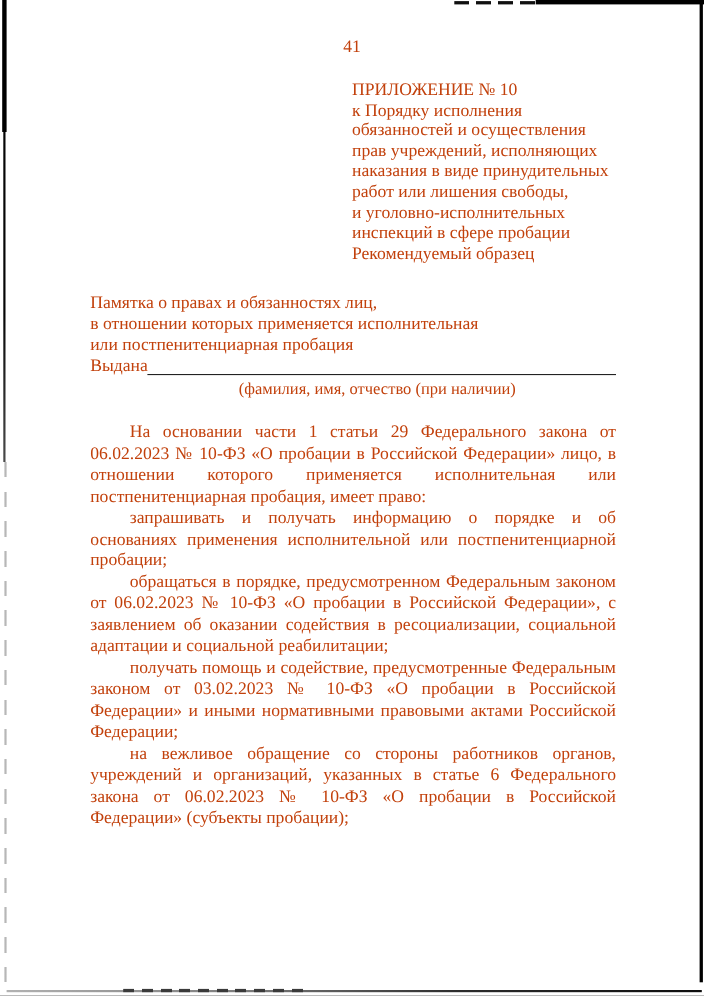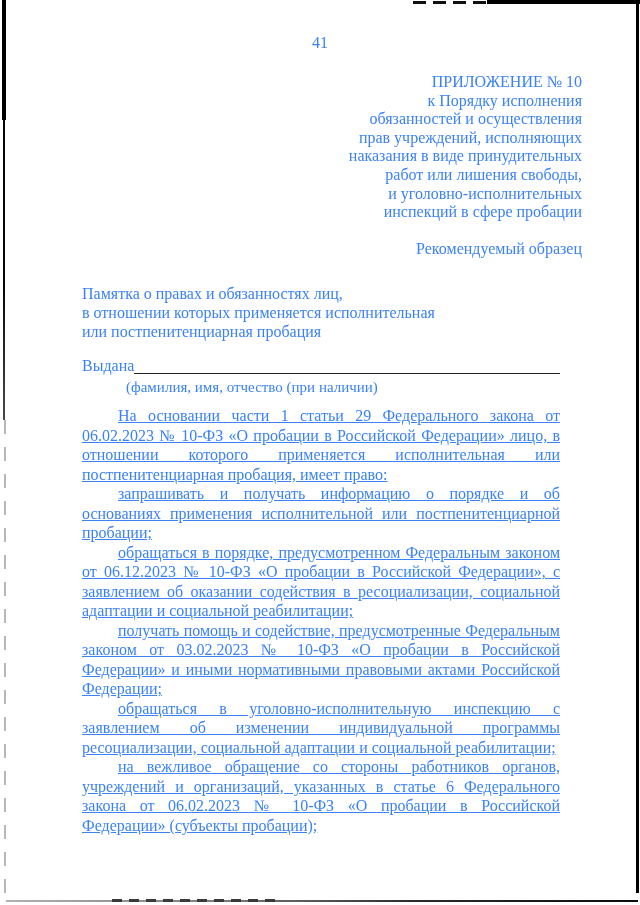--- a/index.html
+++ b/index.html
@@ -2,21 +2,21 @@
 <html><head>
 <meta charset="utf-8">
 <style>
   html, body { margin: 0; padding: 0; background: #888; }
   .page {
     position: relative;
     width: 640px;
     height: 905px;
     margin: 0 auto;
     background: #ffffff;
-    color: #3b82f6;
+    color: #c2410c;
     font-family: "Liberation Serif", "DejaVu Serif", serif;
     font-size: 16px;
     overflow: hidden;
   }
   .pre { white-space: pre-line; }
 
   
   .artifact { position: absolute; pointer-events: none; }
   .edge-left-1  { left: 2px; top: 0; width: 4px; height: 120px; background: #000; }
   .edge-left-2  { left: 3px; top: 120px; width: 2px; height: 300px; background: linear-gradient(#050505 55%, #4a4a4a); }
@@ -30,39 +30,40 @@
                   background: linear-gradient(90deg, #b2b2b2, #7a7a7a 35%, #2c2c2c 65%, #0d0d0d); }
   .edge-bottom-dash { left: 112px; top: 899px; width: 165px; height: 3px;
                   background: repeating-linear-gradient(90deg, #3a3a3a 0 10px, rgba(0,0,0,0) 10px 17px); }
 
   
   .page-number { padding-top: 33px; text-align: center; line-height: 19px; }
 
   .appendix-block {
     width: 262px;
     margin: 21px 58px 0 auto;
-    text-align: right;
+    text-align: left;
     line-height: 18.6px;
   }
-  .recommended { margin-top: 18px; }
+  .recommended { }
 
   .text-col { margin-left: 82px; width: 478px; }
 
   .doc-title { margin-top: 26px; line-height: 19px; }
 
-  .form-line { display: flex; margin-top: 15px; line-height: 20px; }
+  .form-line { display: flex; line-height: 20px; }
   .fill-line { flex: 1; border-bottom: 1.4px solid #222; margin-bottom: 2px; }
   .form-caption {
     margin-top: 2px;
     padding-left: 44px;
+    text-align: center;
     font-size: 15px;
     line-height: 18px;
   }
 
-  .body-text { margin-top: 10px; text-decoration: underline; }
+  .body-text { margin-top: 20px; }
   .body-text p {
     margin: 0;
     text-align: justify;
     text-indent: 36px;
     line-height: 19.5px;
   }
   .body-text p.justify-last { text-align-last: justify; }
 </style>
 </head>
 <body>
@@ -100,20 +101,19 @@
 
     <div class="form-line">
       <span>Выдана</span>
       <span class="fill-line"></span>
     </div>
     <div class="form-caption">(фамилия, имя, отчество (при наличии)</div>
 
     <div class="body-text">
       <p>На основании части 1 статьи 29 Федерального закона от 06.02.2023 № 10-ФЗ «О пробации в Российской Федерации» лицо, в отношении которого применяется исполнительная или постпенитенциарная пробация, имеет право:</p>
       <p>запрашивать и получать информацию о порядке и об основаниях применения исполнительной или постпенитенциарной пробации;</p>
-      <p>обращаться в порядке, предусмотренном Федеральным законом от 06.12.2023 № 10-ФЗ «О пробации в Российской Федерации», с заявлением об оказании содействия в ресоциализации, социальной адаптации и социальной реабилитации;</p>
+      <p>обращаться в порядке, предусмотренном Федеральным законом от 06.02.2023 № 10-ФЗ «О пробации в Российской Федерации», с заявлением об оказании содействия в ресоциализации, социальной адаптации и социальной реабилитации;</p>
       <p>получать помощь и содействие, предусмотренные Федеральным законом от 03.02.2023 № 10-ФЗ «О пробации в Российской Федерации» и иными нормативными правовыми актами Российской Федерации;</p>
-      <p>обращаться в уголовно-исполнительную инспекцию с заявлением об изменении индивидуальной программы ресоциализации, социальной адаптации и социальной реабилитации;</p>
       <p>на вежливое обращение со стороны работников органов, учреждений и организаций, указанных в статье 6 Федерального закона от 06.02.2023 № 10-ФЗ «О пробации в Российской Федерации» (субъекты пробации);</p>
     </div>
 
   </div>
 </div>
 
 </body></html>

